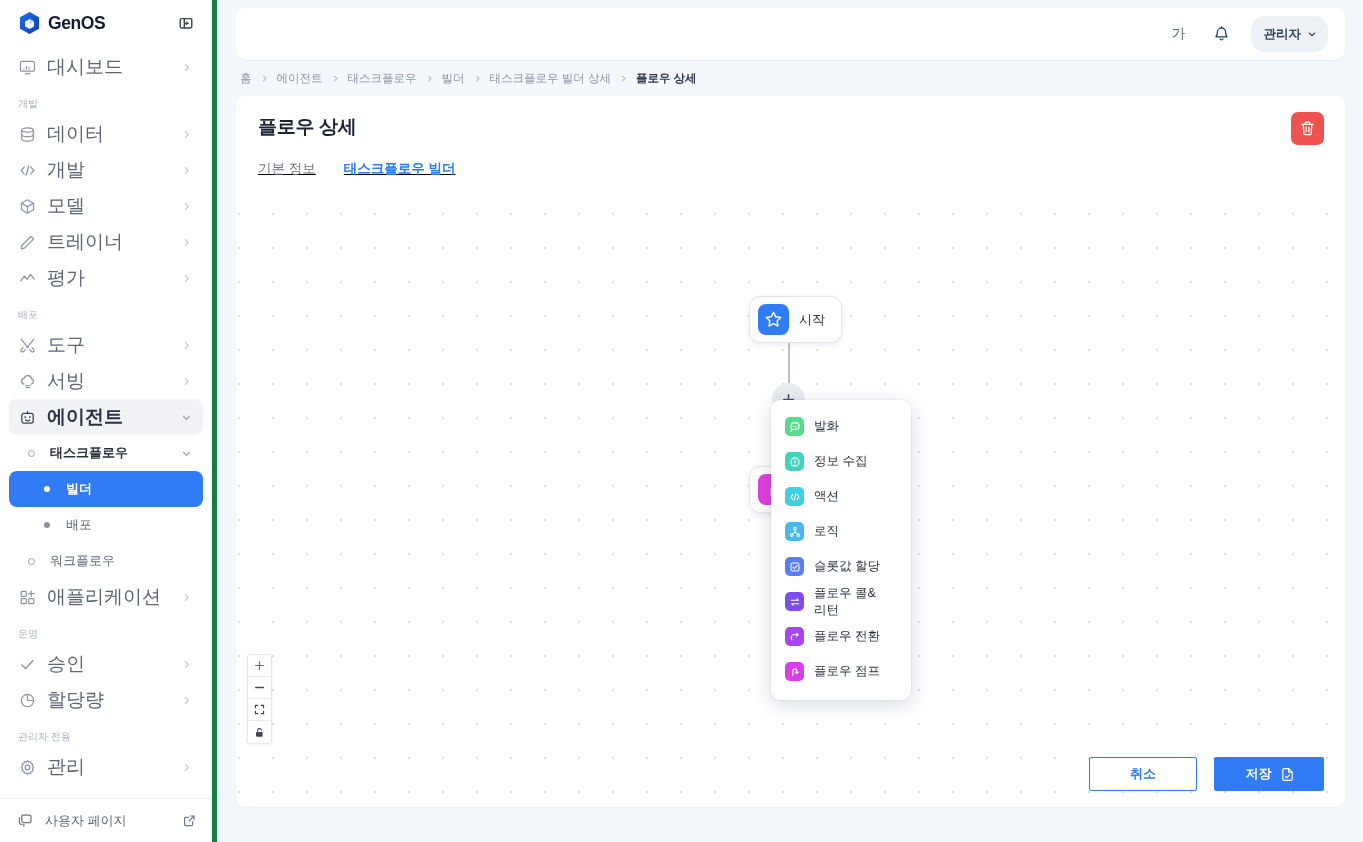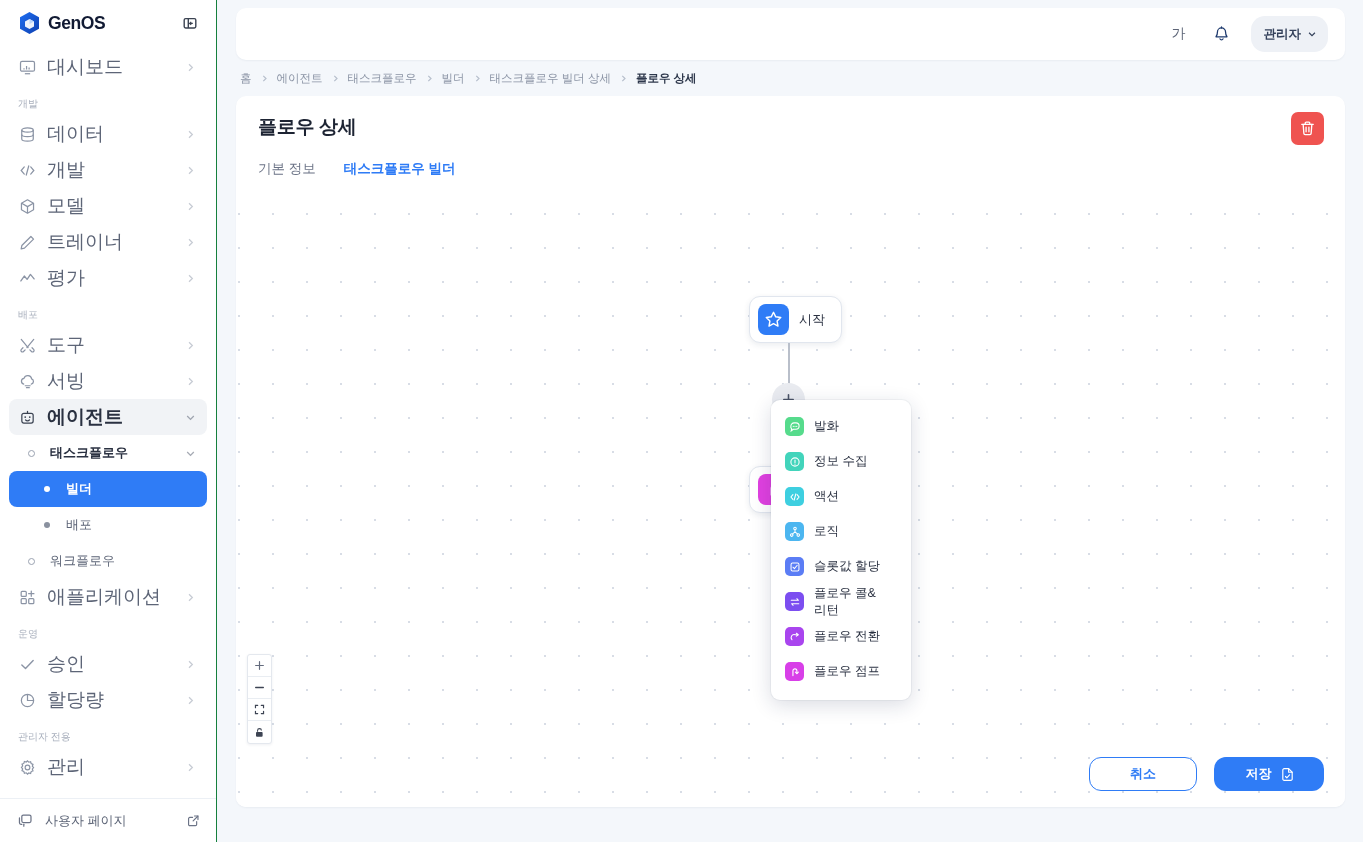--- a/index.html
+++ b/index.html
@@ -10,21 +10,21 @@
     background: #f4f7fb;
     overflow: hidden;
     -webkit-font-smoothing: antialiased;
   }
   .app { position: relative; width: 1363px; height: 842px; display: flex; }
 
   
   .sidebar {
     width: 217px; height: 842px; flex: 0 0 217px;
     background: #ffffff;
-    border-right: 1px solid #15803d;
+    border-right: 5px solid #15803d;
     display: flex; flex-direction: column;
     position: relative;
   }
   .sb-top {
     height: 47px; flex: 0 0 47px;
     display: flex; align-items: center; justify-content: space-between;
     padding: 0 13px 0 18px;
   }
   .logo { display: flex; align-items: center; gap: 7px; }
   .logo-mark { width: 23px; height: 25px; display:block; }
@@ -102,21 +102,21 @@
   .breadcrumb .sep { color: #b7bfcc; font-size: 10px; display:flex; align-items:center; }
 
   .card {
     background: #fff; border-radius: 10px;
     height: 711px;
     box-shadow: 0 1px 2px rgba(20,35,70,.05);
     position: relative; overflow: hidden;
   }
   .card-head { padding: 18px 22px 0 22px; position: relative; }
   .page-title { font-size: 19px; font-weight: 700; color: #1d2433; letter-spacing: -0.3px; }
-  .tabs { display: flex; gap: 28px; margin-top: 20px; border-bottom: 1px solid #eceff4; margin-left:-22px; margin-right:-22px; padding-left:22px; }
+  .tabs { display: flex; gap: 28px; margin-top: 20px; border-bottom: 1px solid #eceff4; margin-left:-22px; margin-right:-22px; padding-left:22px;text-decoration:underline; }
   .tab {
     font-size: 13.5px; color: #6b7386; padding-bottom: 11px;
     cursor: pointer; border-bottom: 2.5px solid transparent; margin-bottom: -1px;
   }
   .tab.active { color: #2f7cf6; font-weight: 700; border-bottom-color: #2f7cf6; }
   .delete-btn {
     position: absolute; right: 21px; top: 16px;
     width: 33px; height: 33px; border-radius: 7px; background: #ef5350;
     display: flex; align-items: center; justify-content: center; cursor: pointer;
   }
@@ -185,21 +185,21 @@
     height: 22px; display: flex; align-items: center; justify-content: center;
     border-bottom: 1px solid #e9edf2; cursor: pointer; color: #525a6b;
   }
   .ctrl:last-child { border-bottom: none; }
 
   .footer-actions {
     position: absolute; right: 21px; bottom: 16px;
     display: flex; gap: 17px; z-index: 25;
   }
   .btn {
-    height: 34px; border-radius: 12px; font-size: 13px; font-weight: 700;
+    height: 34px; border-radius: 2px; font-size: 13px; font-weight: 700;
     display: flex; align-items: center; justify-content: center; gap: 8px;
     cursor: pointer; padding: 0 22px;
   }
   .btn-ghost { background: #fff; border: 1px solid #2f7cf6; color: #2f7cf6; min-width: 108px; }
   .btn-primary { background: #2f7cf6; color: #fff; min-width: 110px; padding-left: 24px; }
 
   svg { display: block; }
 </style>
 </head>
 <body>

